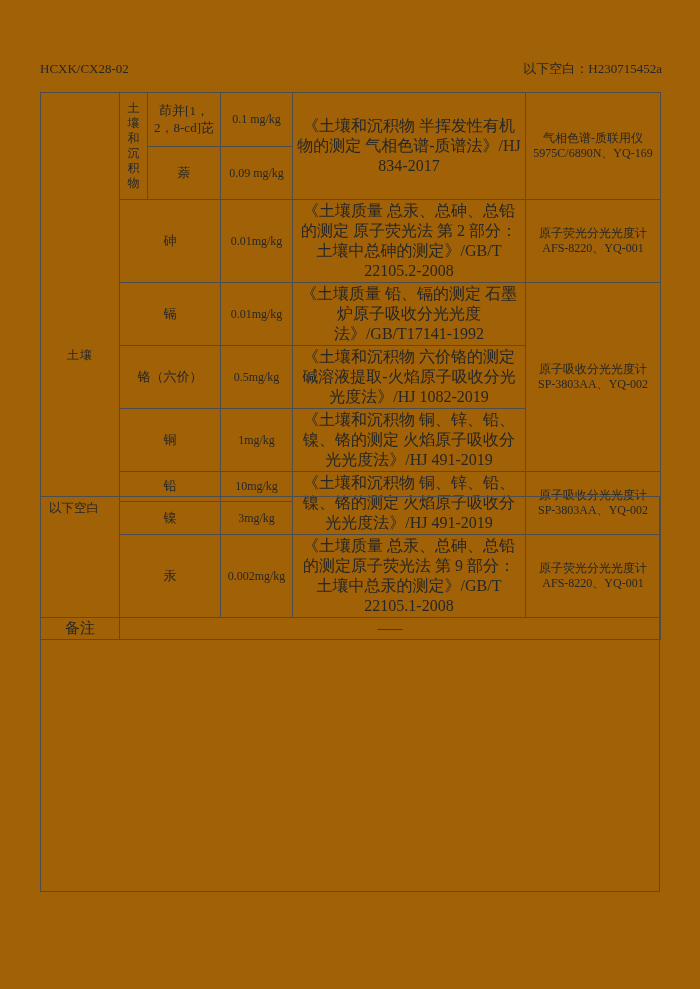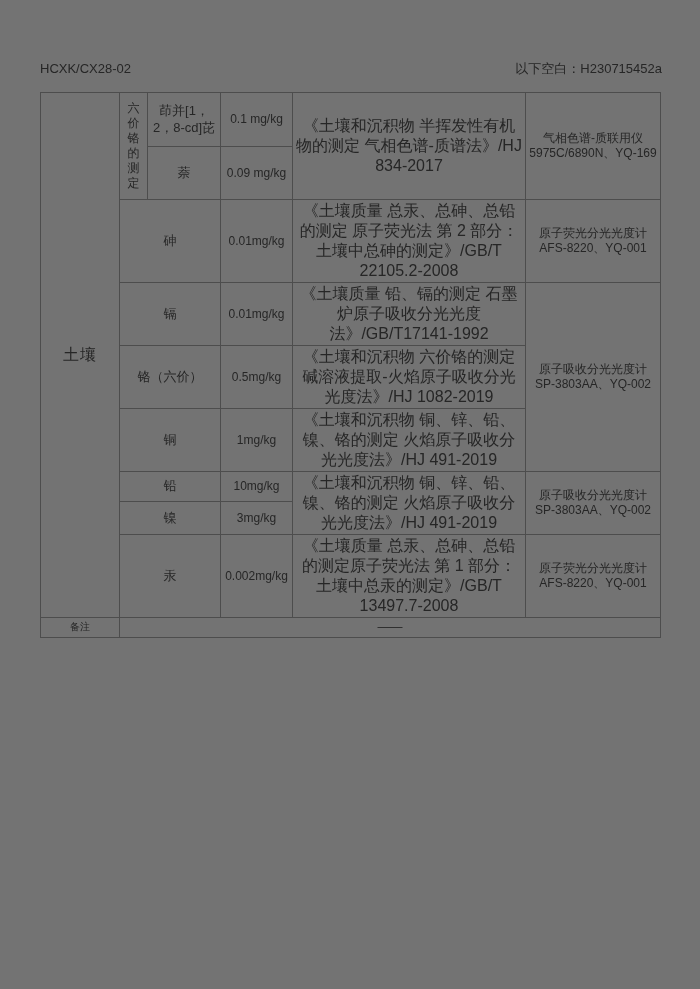--- a/index.html
+++ b/index.html
@@ -2,22 +2,22 @@
 <html><head>
 <meta charset="utf-8">
 <style>
   * { margin: 0; padding: 0; box-sizing: border-box; }
   html, body { background: #e9e9e7; }
   .page {
     position: relative;
     width: 700px;
     height: 989px;
     margin: 0 auto;
-    background: #737373;
-    font-family: Liberation Sans, sans-serif;
+    background: #a16207;
+    font-family: Liberation Serif, serif;
     color: #262626;
     overflow: hidden;
   }
   .hdr {
     position: absolute;
     top: 60px; left: 40px; right: 38px;
     display: flex;
     justify-content: space-between;
     align-items: baseline;
     font-size: 13px;
@@ -30,32 +30,32 @@
     table-layout: fixed;
     font-size: 13px;
   }
   .tbl td {
     border: 1px solid #4d4d4d;
     text-align: center;
     vertical-align: middle;
     padding: 1px 3px;
     line-height: 1.25;
   }
-  .sample { font-size: 16px; letter-spacing: 1px; margin-top: 24px; }
+  .sample { font-size: 12px; letter-spacing: 1px; margin-top: 24px; }
   .cat {
     font-size: 12px;
     padding: 2px 1px;
     line-height: 15px;
     word-break: break-all;
   }
   .an { font-size: 13px; }
   .lim { font-size: 12px; }
   .meth { font-size: 16px; padding: 1px 5px; }
   .inst { font-size: 12px; padding: 1px 5px; }
-  .remark-label { font-size: 10px; }
+  .remark-label { font-size: 15px; }
   .remark-value { text-align: left; padding-left: 8px; font-size: 12.5px; }
   .h54{height:54px}.h53{height:53px}.h33{height:33px}.h42{height:42px}
   .h49{height:49px}.h22{height:22px}.h24{height:24px}.h48{height:48px}.h20{height:20px}
   .blank-box {
     position: absolute;
     top: 496px; left: 40px;
     width: 620px; height: 396px;
     border: 1px solid #4d4d4d;
   }
   .blank-note {
@@ -87,21 +87,21 @@
       <col style="width:79px">
         <col style="width:28px">
         <col style="width:73px">
       <col style="width:72px">
         <col style="width:233px">
         <col style="width:135px">
     </colgroup>
     <tbody>
       <tr class="h54">
         <td class="sample" rowspan="9">土壤</td>
-        <td class="cat" rowspan="2">六价铬的测定</td>
+        <td class="cat" rowspan="2">土壤和沉积物</td>
         <td class="an">茚并[1，2，8-cd]芘</td>
         <td class="lim">0.1 mg/kg</td>
         <td class="meth" rowspan="2">《土壤和沉积物 半挥发性有机物的测定 气相色谱-质谱法》/HJ 834-2017</td>
         <td class="inst" rowspan="2">气相色谱-质联用仪 5975C/6890N、YQ-169</td>
       </tr>
       <tr class="h53">
         <td class="an">萘</td>
         <td class="lim">0.09 mg/kg</td>
       </tr>
       <tr class="h53">
@@ -132,25 +132,28 @@
         <td class="meth" rowspan="2">《土壤和沉积物 铜、锌、铅、镍、铬的测定 火焰原子吸收分光光度法》/HJ 491-2019</td>
         <td class="inst" rowspan="2">原子吸收分光光度计 SP-3803AA、YQ-002</td>
       </tr>
       <tr class="h24">
         <td class="an" colspan="2">镍</td>
         <td class="lim">3mg/kg</td>
       </tr>
       <tr class="h48">
         <td class="an" colspan="2">汞</td>
         <td class="lim">0.002mg/kg</td>
-        <td class="meth">《土壤质量 总汞、总砷、总铅的测定原子荧光法 第 1 部分：土壤中总汞的测定》/GB/T 13497.7-2008</td>
+        <td class="meth">《土壤质量 总汞、总砷、总铅的测定原子荧光法 第 9 部分：土壤中总汞的测定》/GB/T 22105.1-2008</td>
         <td class="inst">原子荧光分光光度计 AFS-8220、YQ-001</td>
       </tr>
       <tr class="h20">
         <td class="remark-label">备注</td>
         <td class="remark-value" colspan="5">——</td>
       </tr>
     </tbody>
   </table>
 
+  <div class="blank-box">
+    <span class="blank-note">以下空白</span>
+  </div>
 
 
 </div>
 
 </body></html>

